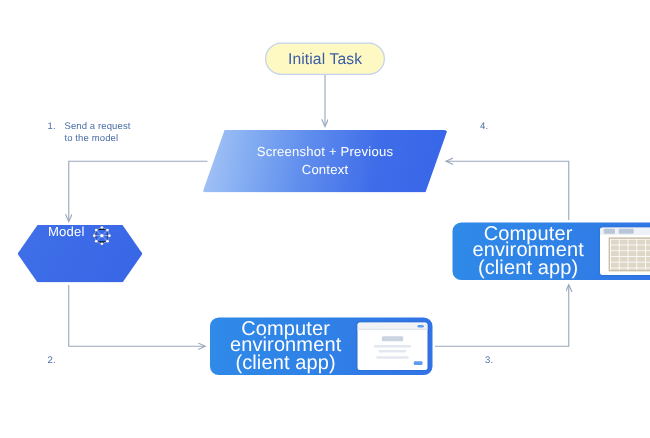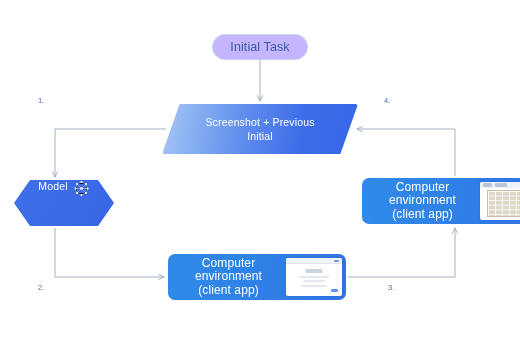--- a/index.html
+++ b/index.html
@@ -34,21 +34,21 @@
 
   
   .pill {
     position: absolute;
     left: 212px;
     top: 34px;
     width: 96px;
     height: 26px;
     border: 1.3px solid #c3d2ee;
     border-radius: 14px;
-    background: #c4b5fd;
+    background: #fef9c3;
     display: flex;
     align-items: center;
     justify-content: center;
     font-size: 12.5px;
     color: #3a5da8;
     letter-spacing: .1px;
     box-sizing: border-box;
   }
 
   
@@ -125,21 +125,21 @@
   }
   .env-right {
     left: 362px;
     top: 178px;
     width: 178px;
     height: 46px;
   }
   .env-label {
     flex: 1;
     color: #ffffff;
-    font-size: 12px;
+    font-size: 16px;
     line-height: 13.5px;
     text-align: center;
     padding-left: 3px;
     letter-spacing: .1px;
   }
   .thumb {
     width: 56px;
     height: 38px;
     margin-right: 4px;
     border-radius: 2px;
@@ -232,21 +232,21 @@
   </svg>
 
   <div class="pill">
     <span>Initial Task</span>
   </div>
 
   <div class="para-wrap">
     <div class="para-shape"></div>
     <div class="para-label">
       <span>Screenshot + Previous</span>
-      <span>Initial</span>
+      <span>Context</span>
     </div>
   </div>
 
   <div class="hex-wrap">
     <div class="hex-shape"></div>
     <div class="hex-inner">
       <span class="hex-label">Model</span>
       <span class="nn-icon">
         <svg width="17" height="17" viewBox="0 0 17 17" xmlns="http://www.w3.org/2000/svg">
           <g stroke="#ffffff" stroke-width="0.45" opacity="0.75">
@@ -295,20 +295,24 @@
       <div class="s-bar"></div>
       <div class="s-tab" style="left:3px; width:9px;"></div>
       <div class="s-tab" style="left:15px; width:12px;"></div>
       <div class="s-grid"></div>
 
     </div>
   </div>
 
   <div class="step step-1">
     <span class="step-num">1.</span>
+    <span>
+      <span>Send a request</span><br>
+      <span>to the model</span>
+    </span>
   </div>
 
   <div class="step step-2">
     <span class="step-num">2.</span>
   </div>
 
   <div class="step step-3">
     <span class="step-num">3.</span>
   </div>
 

